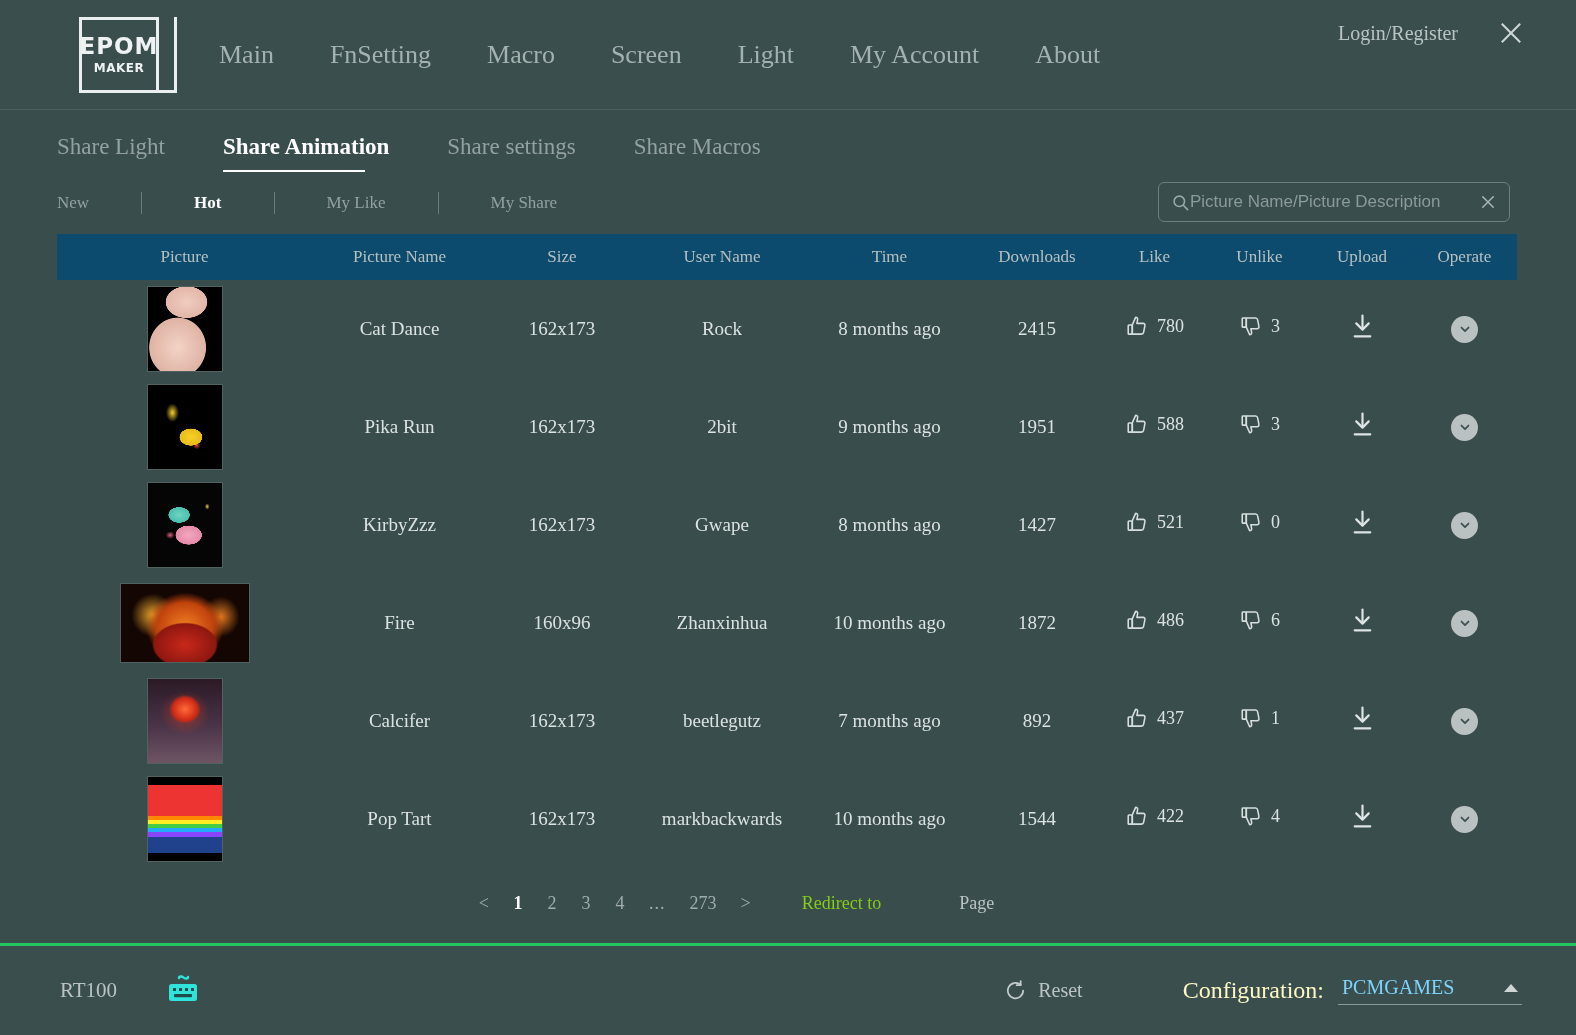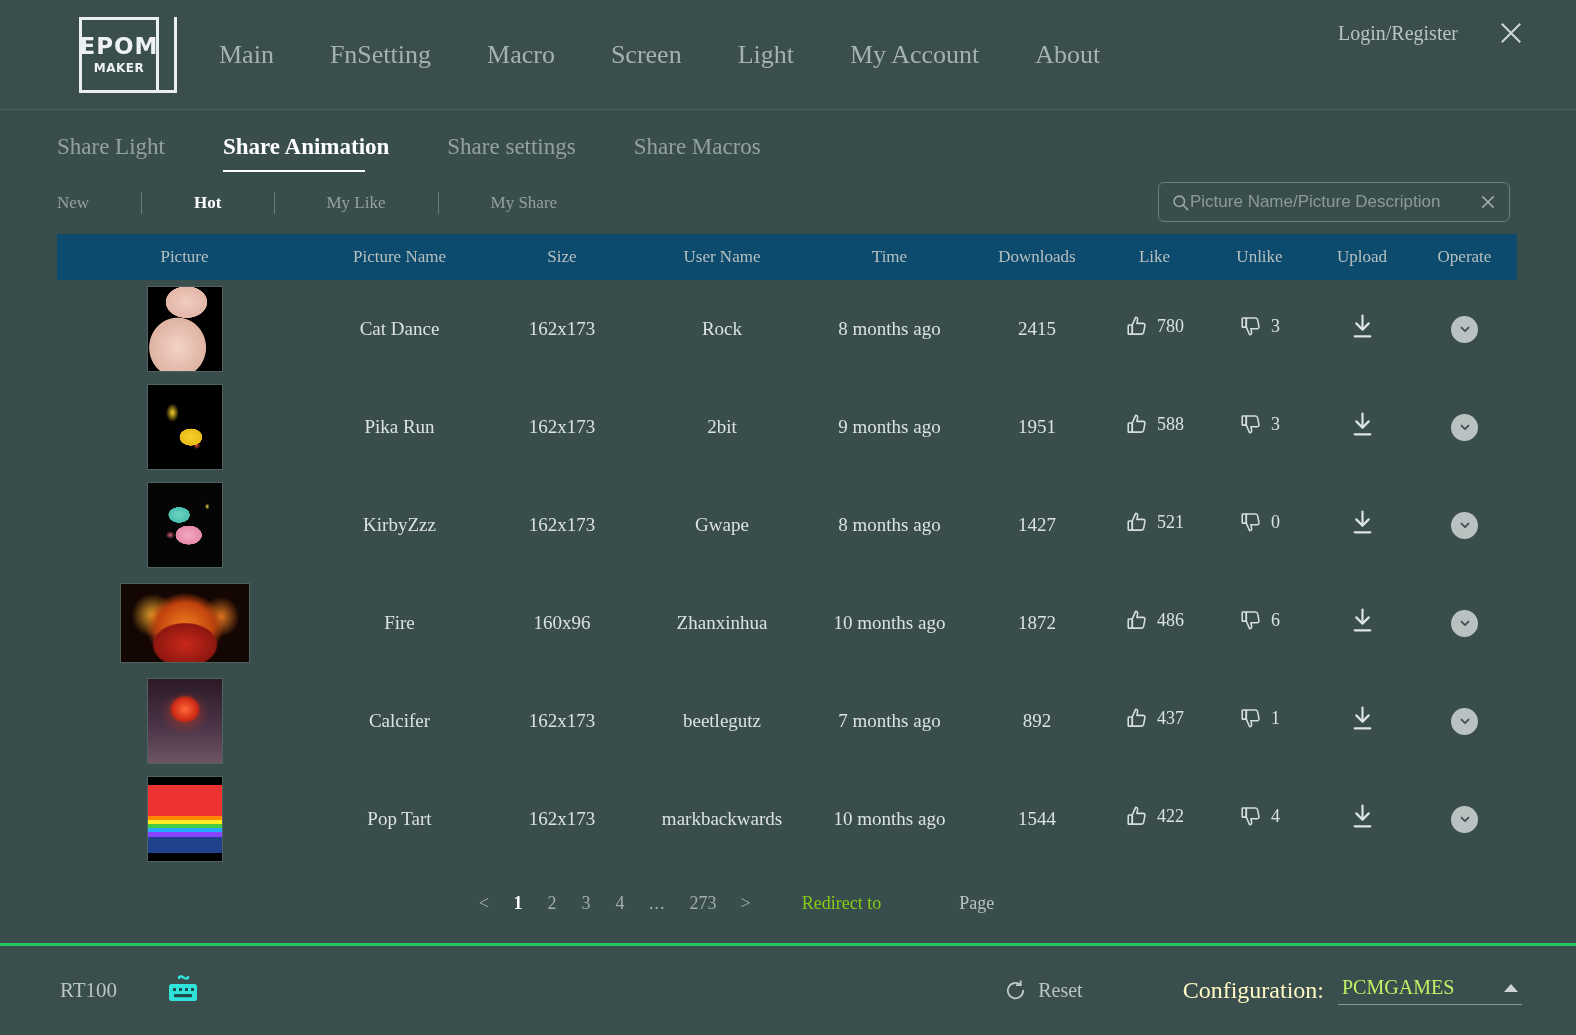--- a/index.html
+++ b/index.html
@@ -431,21 +431,21 @@
   .config-select {
     position: relative;
     width: 184px;
     border-bottom: 1px solid #8d9a9a;
     display: flex;
     align-items: center;
     justify-content: space-between;
     padding: 0 4px 5px 4px;
     cursor: pointer;
   }
-  .config-value { font-size: 20px; color: #bef264; }
+  .config-value { font-size: 20px; color: #7dd3fc; }
   .caret-up {
     width: 0; height: 0;
     border-left: 7px solid transparent;
     border-right: 7px solid transparent;
     border-bottom: 8px solid #cdd5d5;
   }
 </style>
 </head>
 <body>
 

